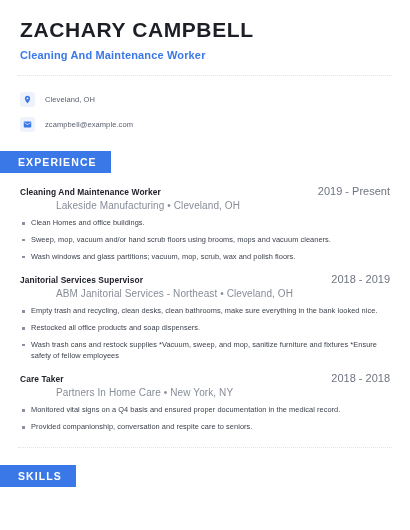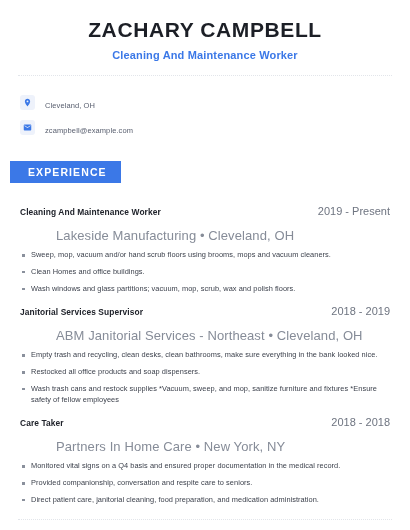--- a/index.html
+++ b/index.html
@@ -18,21 +18,20 @@
     position: relative;
     width: 410px;
     height: 530px;
     background: #ffffff;
     box-sizing: border-box;
   }
 
   
   .header {
     padding: 18px 20px 0 20px;
-    text-align: center;
   }
   .name {
     font-size: 21px;
     font-weight: bold;
     letter-spacing: 0.6px;
     color: #1c1f26;
     line-height: 1.15;
     margin: 0;
   }
   .job-subtitle {
@@ -49,21 +48,21 @@
     border-top: 1px dotted #e2e5ea;
   }
 
   
   .contact {
     margin: 12px 0 0 0;
     padding: 0 20px;
   }
   .contact-row {
     display: flex;
-    align-items: flex-end;
+    align-items: center;
     height: 21px;
     margin-bottom: 4px;
   }
   .contact-icon {
     width: 15px;
     height: 15px;
     border-radius: 3px;
     background: #eef2fb;
     display: flex;
     align-items: center;
@@ -80,21 +79,21 @@
 
   
   .section-badge {
     display: inline-block;
     background: #3b78e7;
     color: #ffffff;
     font-size: 10.5px;
     font-weight: bold;
     letter-spacing: 1.1px;
     padding: 5px 14px 5px 18px;
-    margin: 10px;
+    margin: 0;
   }
   .section-wrap { margin-top: 16px; }
 
   
   .experience {
     padding: 0 20px;
     margin-top: 12px;
   }
   .job { margin-bottom: 11px; }
   .job-head {
@@ -108,23 +107,23 @@
     color: #20232b;
     letter-spacing: 0.1px;
   }
   .job-dates {
     font-size: 11px;
     color: #6e7480;
     white-space: nowrap;
     padding-left: 10px;
   }
   .job-company {
-    font-size: 13px;
+    font-size: 10px;
     color: #868c98;
-    margin-top: 11px;
+    margin-top: 3px;
     letter-spacing: 0.1px;
     padding-left: 36px;
   }
   .bullets {
     list-style: none;
     margin: 7px 0 0 0;
     padding: 0;
   }
   .bullets li {
     position: relative;
@@ -185,22 +184,22 @@
 
     <div class="experience">
 
       <div class="job">
         <div class="job-head">
           <span class="job-title">Cleaning And Maintenance Worker</span>
           <span class="job-dates">2019 - Present</span>
         </div>
         <div class="job-company">Lakeside Manufacturing • Cleveland, OH</div>
         <ul class="bullets">
+          <li>Clean Homes and office buildings.</li>
           <li>Sweep, mop, vacuum and/or hand scrub floors using brooms, mops and vacuum cleaners.</li>
-          <li>Clean Homes and office buildings.</li>
           <li>Wash windows and glass partitions; vacuum, mop, scrub, wax and polish floors.</li>
         </ul>
       </div>
 
       <div class="job">
         <div class="job-head">
           <span class="job-title">Janitorial Services Supervisor</span>
           <span class="job-dates">2018 - 2019</span>
         </div>
         <div class="job-company">ABM Janitorial Services - Northeast • Cleveland, OH</div>
@@ -213,21 +212,20 @@
 
       <div class="job">
         <div class="job-head">
           <span class="job-title">Care Taker</span>
           <span class="job-dates">2018 - 2018</span>
         </div>
         <div class="job-company">Partners In Home Care • New York, NY</div>
         <ul class="bullets">
           <li>Monitored vital signs on a Q4 basis and ensured proper documentation in the medical record.</li>
           <li>Provided companionship, conversation and respite care to seniors.</li>
-          <li>Direct patient care, janitorial cleaning, food preparation, and medication administration.</li>
         </ul>
       </div>
 
     </div>
   </div>
 
   <div class="divider"></div>
 
   <div class="section-wrap">
     <div class="section-badge">SKILLS</div>

